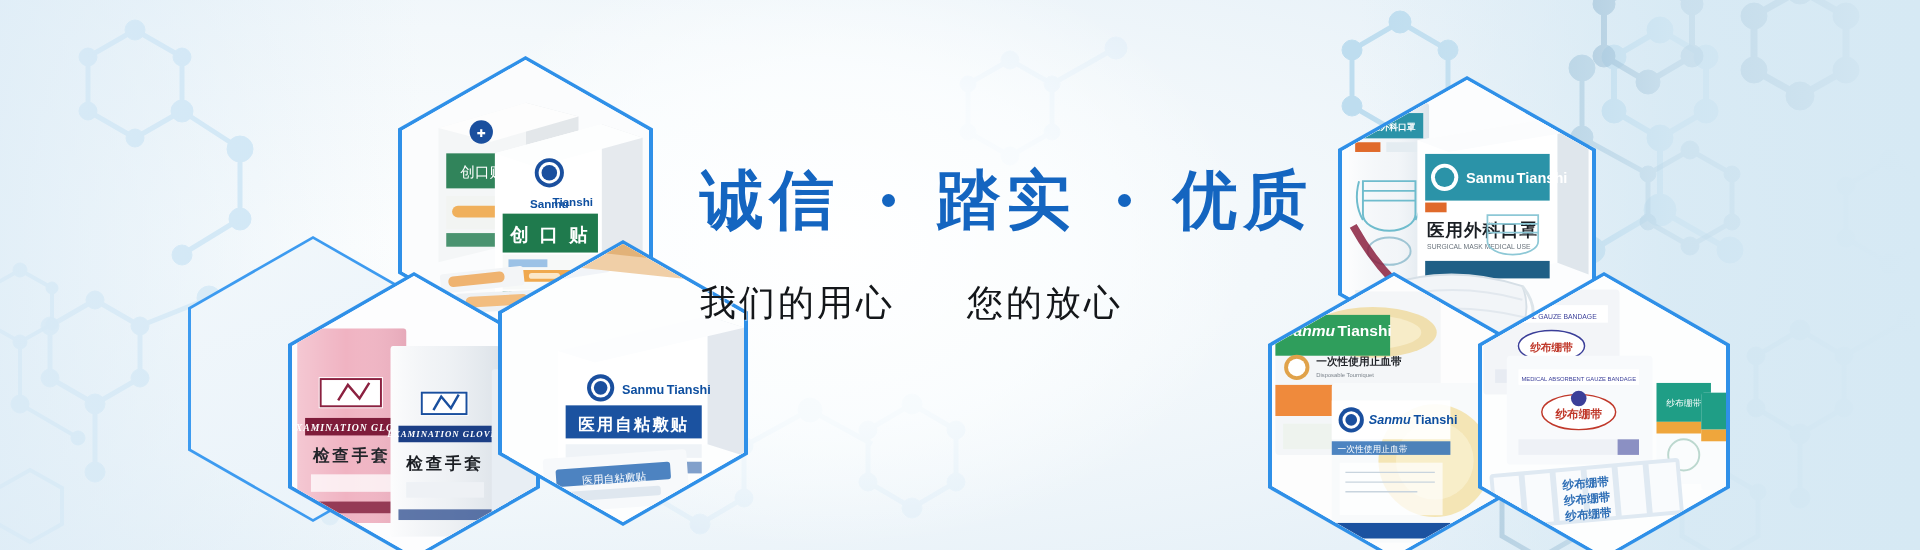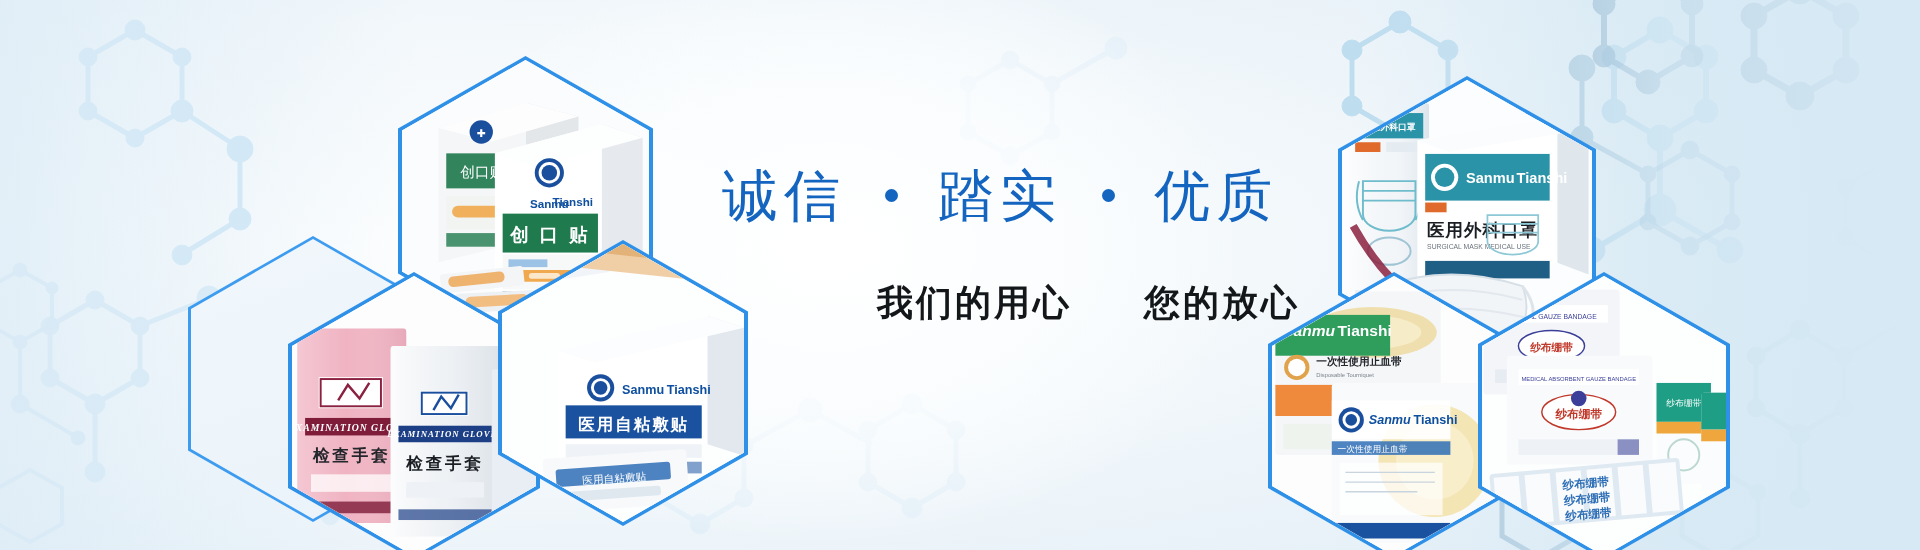--- a/index.html
+++ b/index.html
@@ -26,34 +26,34 @@
   }
   .center-glow{
     position:absolute;left:380px;top:0;width:900px;height:550px;
     background:radial-gradient(60% 70% at 50% 45%, rgba(255,255,255,.96) 0%, rgba(252,254,255,.75) 45%, rgba(255,255,255,0) 78%);
   }
 
   
   .headline{
     position:absolute;left:700px;top:168px;width:600px;
     text-align:center;
-    font-size:56px;line-height:1;font-weight:normal;
+    font-size:64px;line-height:1;font-weight:bold;
     letter-spacing:6px;
     color:#1465c0;
     white-space:nowrap;
   }
   .headline .dot{
     display:inline-block;vertical-align:middle;
     width:13px;height:13px;border-radius:50%;
     background:#1465c0;margin:0 18px 10px 18px;
   }
   .subline{
     position:absolute;left:700px;top:285px;width:600px;
-    text-align:right;
-    font-size:36px;line-height:1;font-weight:bold;
+    text-align:left;
+    font-size:36px;line-height:1;font-weight:normal;
     letter-spacing:3px;
     color:#14171a;
     white-space:nowrap;
     text-shadow:1px 1px 0 rgba(255,255,255,.55);
   }
   .subline .gap{display:inline-block;width:46px;}
   .hex-ring{
     position:absolute;
     clip-path:polygon(50% 0%,100% 25%,100% 75%,50% 100%,0% 75%,0% 25%);
     background:#2f90e8;

